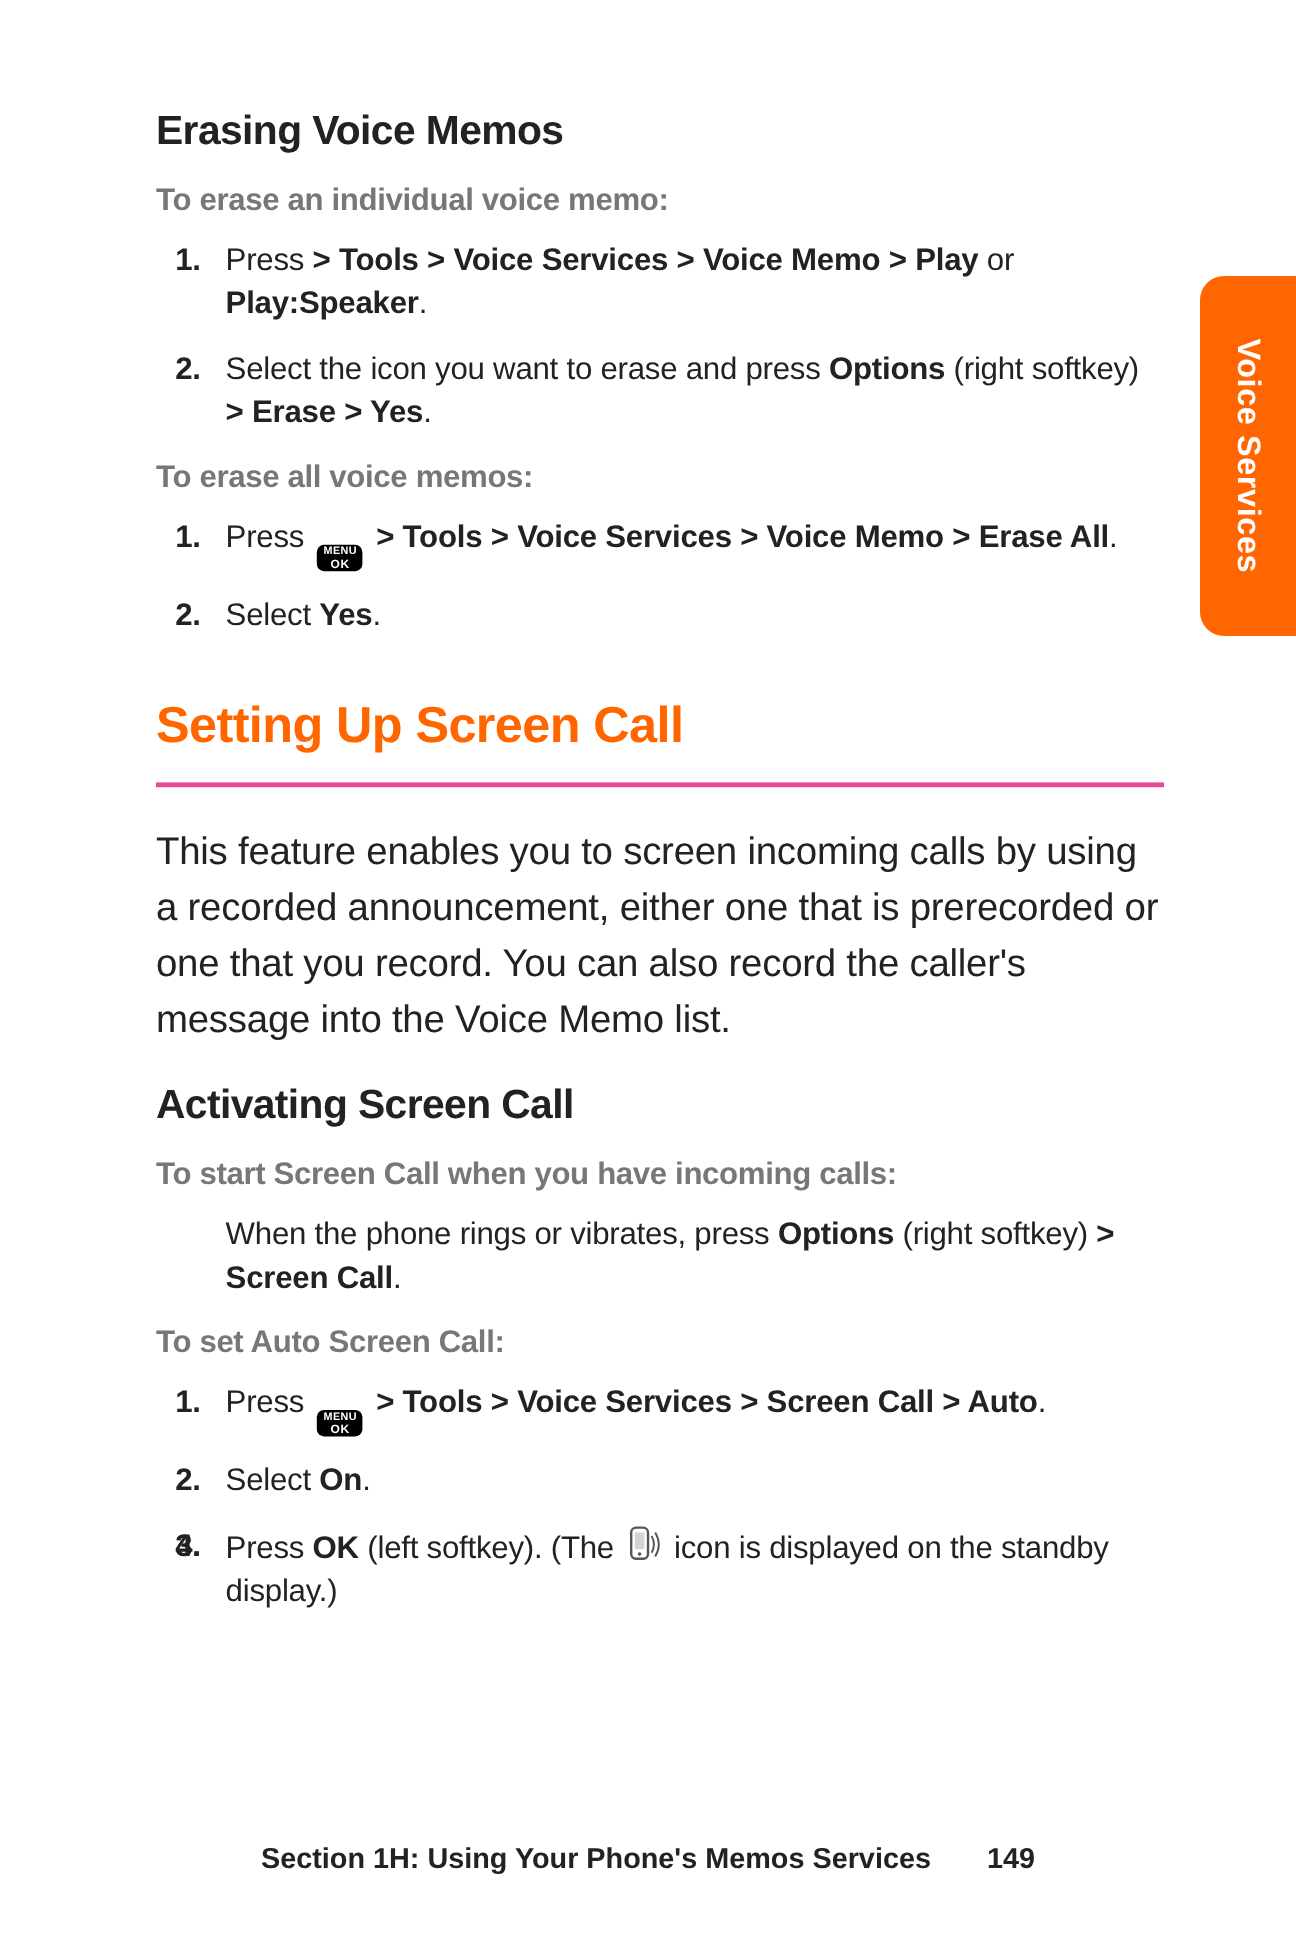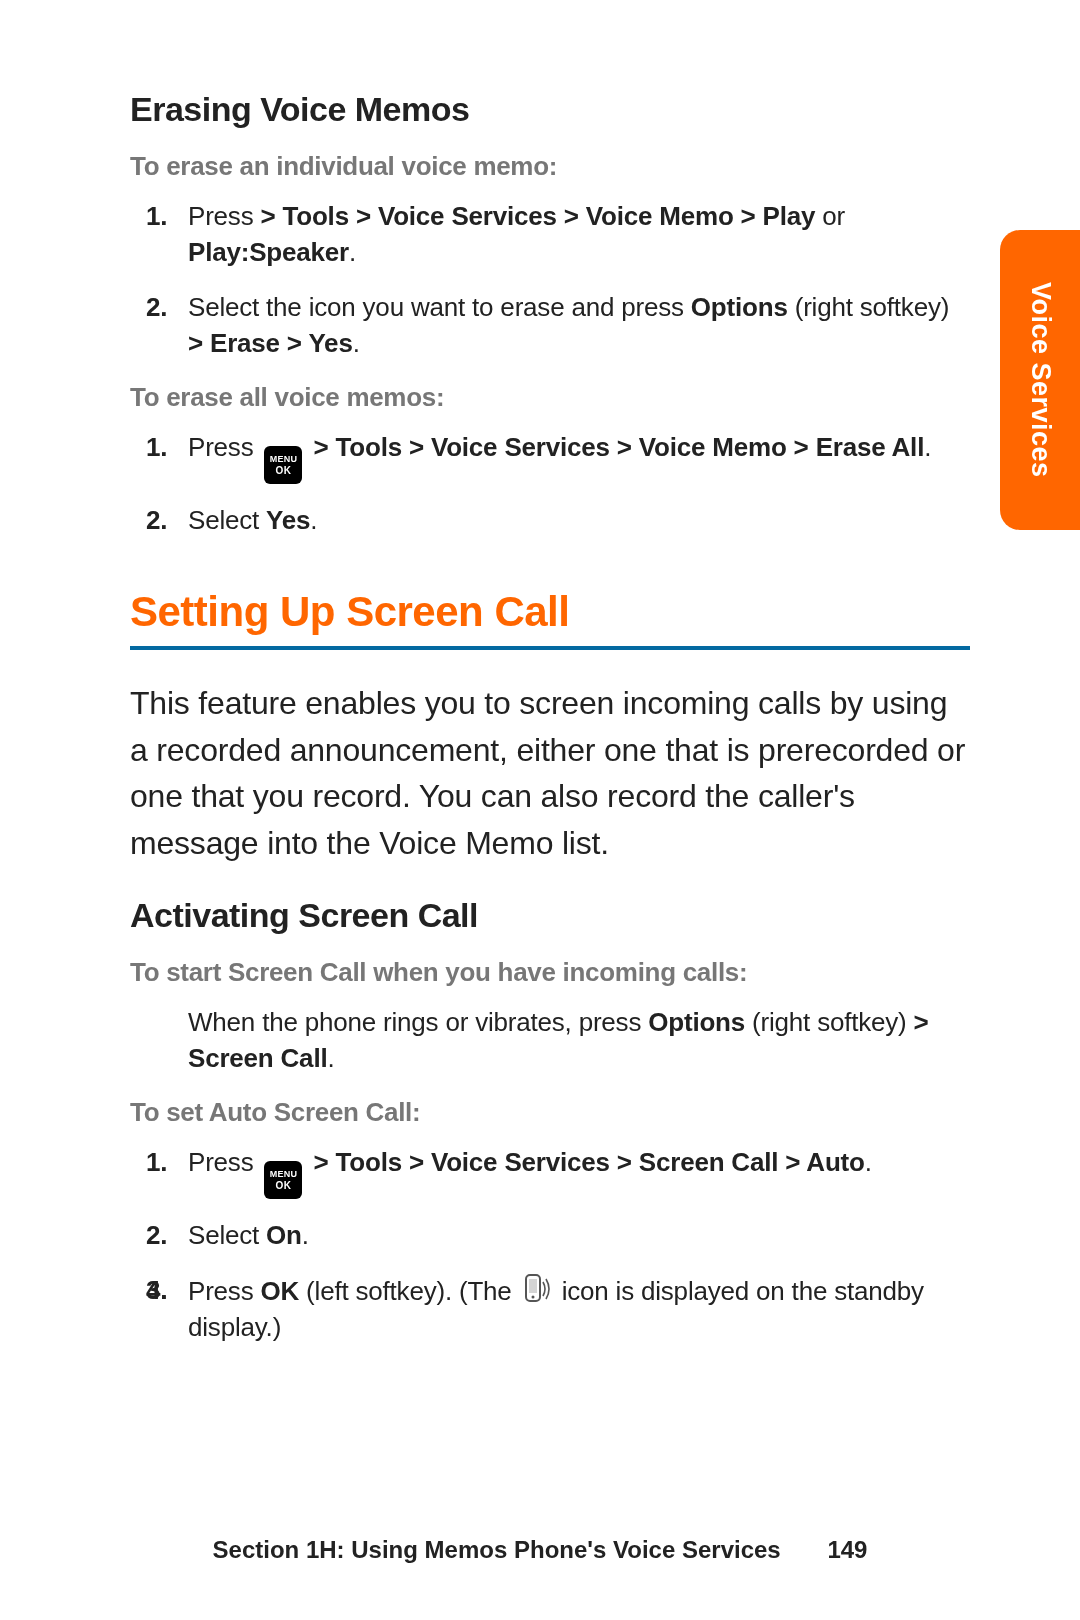--- a/index.html
+++ b/index.html
@@ -24,39 +24,39 @@
     font-weight: 600;
     font-size: 27px;
     letter-spacing: 0.5px;
   }
   h2.sub { font-size: 34px; font-weight: 700; color: #222; margin-bottom: 22px; letter-spacing: -0.5px; }
   h1.section-title {
     color: #ff6600;
     font-size: 42px;
     font-weight: 700;
     letter-spacing: -0.5px;
-    padding-bottom: 10px;
-    border-bottom: 4px solid #0369a1;
+    padding-bottom: 24px;
+    border-bottom: 4px solid #ec4899;
     margin-top: 50px;
     margin-bottom: 30px;
   }
   p.lead { color: #777; font-weight: 700; font-size: 26px; margin: 20px 0 16px 0; letter-spacing: -0.3px; }
   p.intro { font-size: 32px; line-height: 1.45; margin-bottom: 30px; letter-spacing: -0.2px; }
   ol { list-style: none; padding-left: 58px; }
   ol li { position: relative; font-size: 26px; line-height: 1.4; margin-bottom: 18px; padding-left: 0; letter-spacing: -0.2px; }
   ol li .num { position: absolute; left: -42px; top: 0; font-weight: 700; color: #222; }
   .indent-block { padding-left: 58px; font-size: 26px; line-height: 1.4; letter-spacing: -0.2px; }
   b { font-weight: 700; color: #222; }
   .menu-ok {
     display: inline-flex;
     flex-direction: column;
     align-items: center;
     justify-content: center;
     width: 38px;
-    height: 38px;
+    height: 22px;
     background: #000;
     color: #fff;
     border-radius: 6px;
     font-size: 9px;
     line-height: 1;
     font-weight: 700;
     vertical-align: -6px;
     padding: 3px 0;
     margin: 0 4px;
   }
@@ -164,17 +164,17 @@
               <rect x="6" y="7" width="8" height="14" fill="#555" opacity="0.25"></rect>
               <circle cx="10" cy="25" r="1.5" fill="#555"></circle>
               <path d="M20 10 q4 7 0 14" fill="none" stroke="#555" stroke-width="1.6"></path>
               <path d="M23 7 q6 10 0 20" fill="none" stroke="#555" stroke-width="1.6"></path>
             </svg></span><span>  icon is displayed on the standby display.)</span>
       </span>
     </li>
   </ol>
 
   <div class="footer">
-    <span>Section 1H: Using Memos Phone's Voice Services</span>
+    <span>Section 1H: Using Your Phone's Memos Services</span>
     <span class="pn">149</span>
   </div>
 
 </div>
 
 </body></html>

